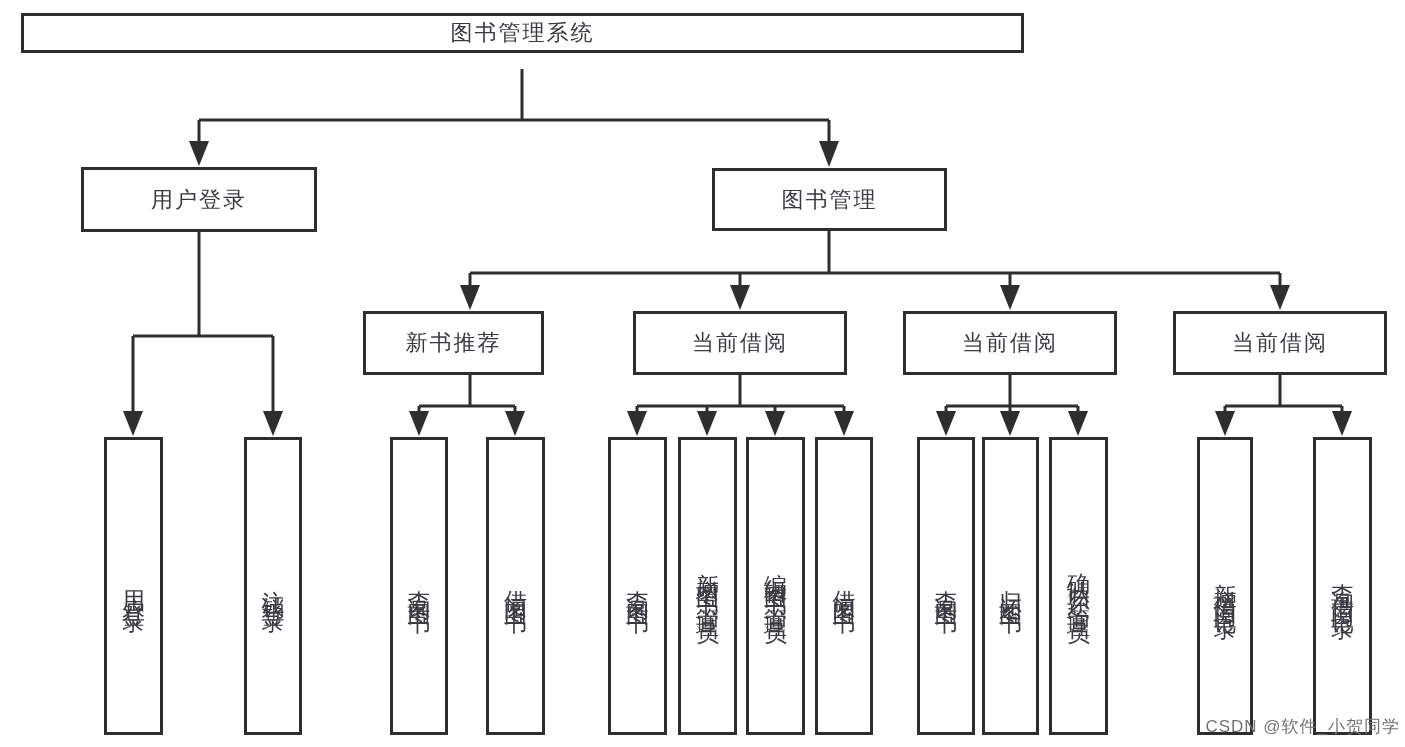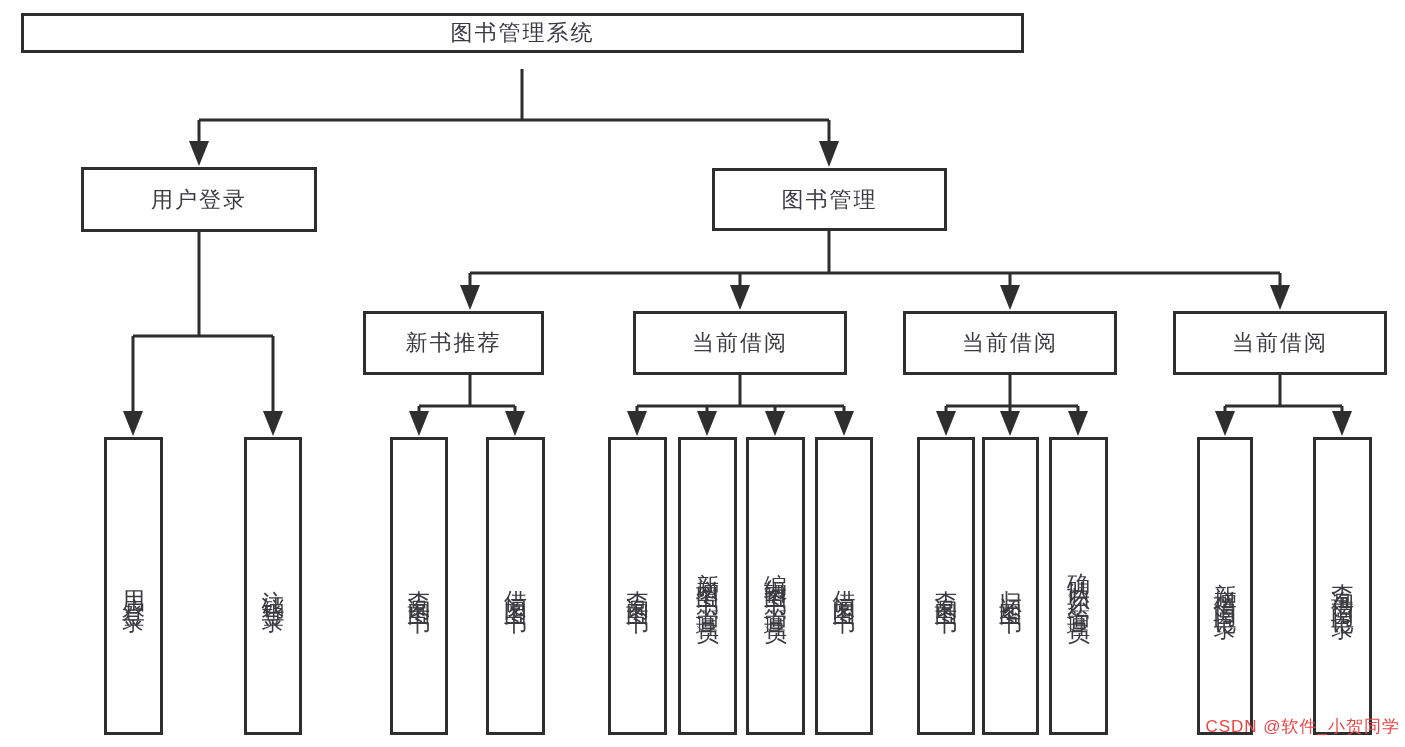--- a/index.html
+++ b/index.html
@@ -61,21 +61,21 @@
     letter-spacing: 7px;
     line-height: 1;
     white-space: nowrap;
   }
   .watermark {
     position: absolute;
     right: 5px;
     top: 715px;
     font-size: 17px;
     letter-spacing: 1px;
-    color: #ef4444;
+    color: #737373;
     white-space: nowrap;
   }
 </style>
 </head>
 <body>
 
 <div id="canvas">
 
   <svg id="connectors" viewBox="0 0 1405 747">
 

